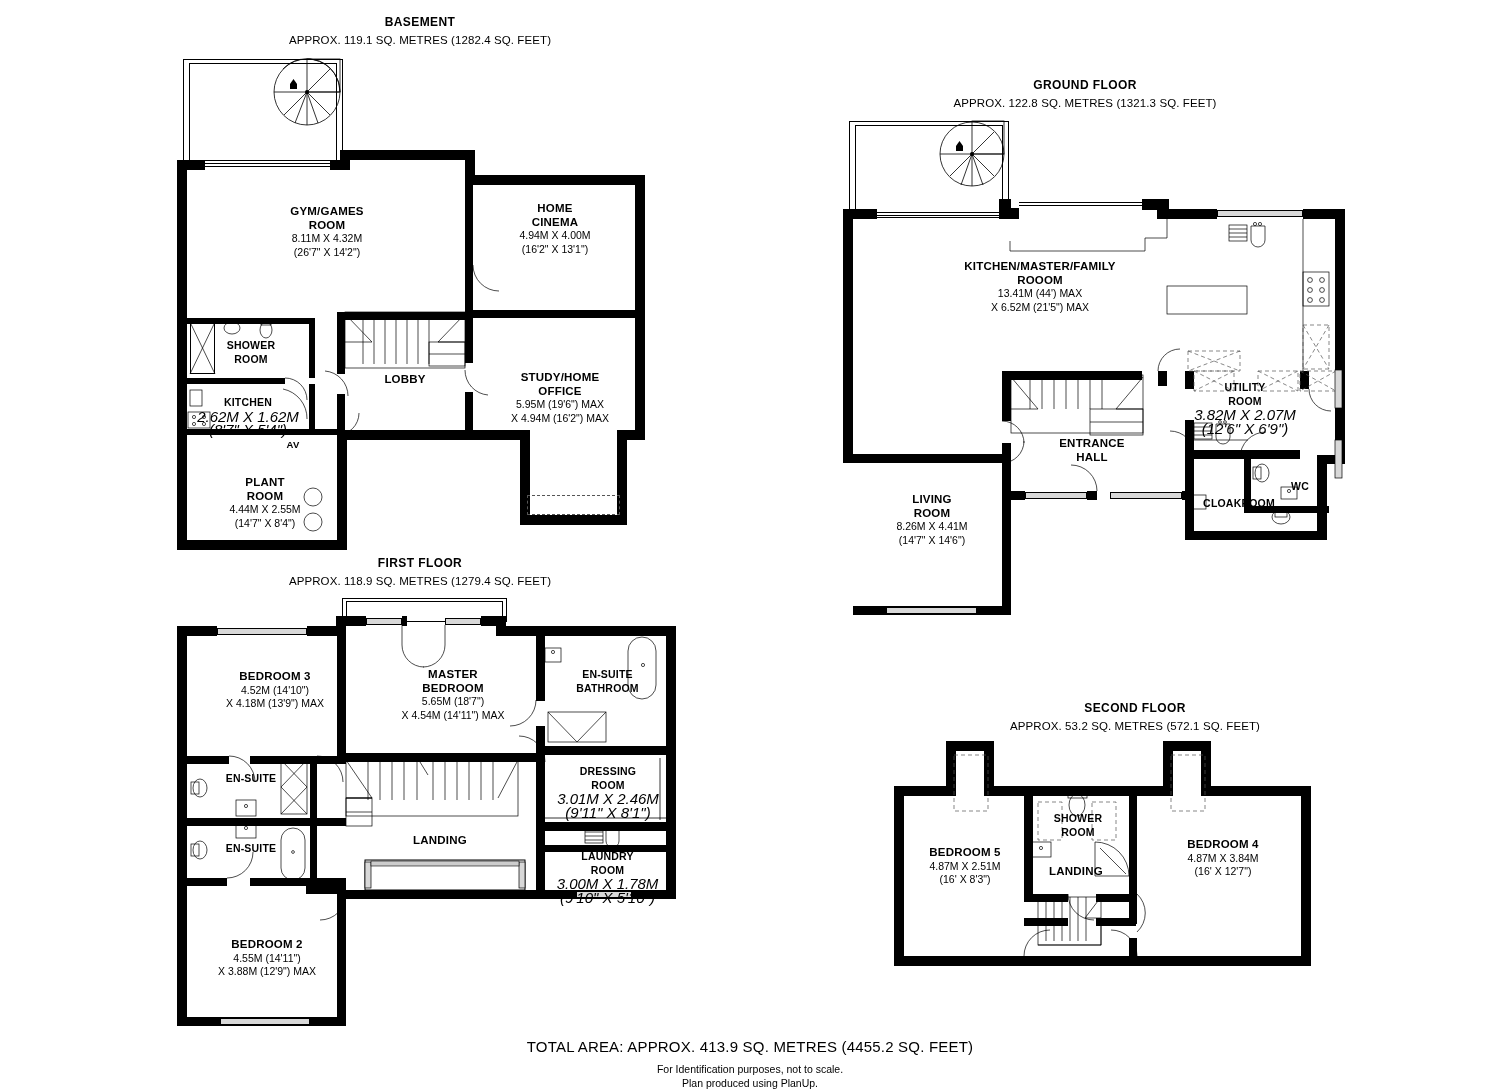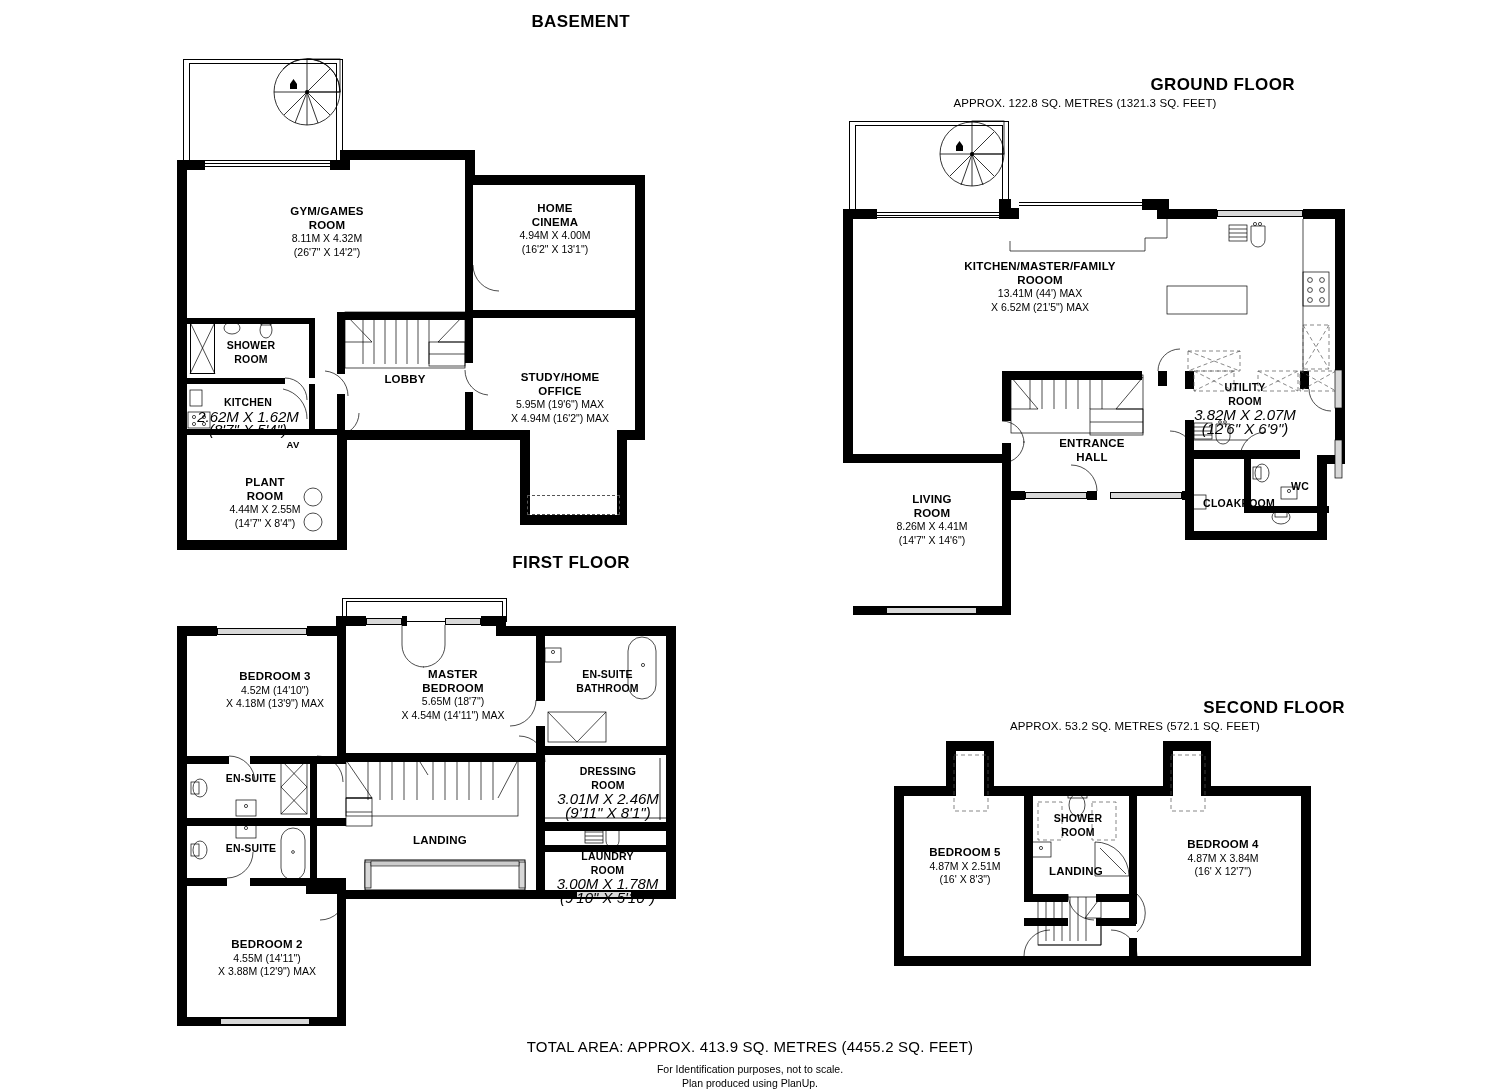--- a/index.html
+++ b/index.html
@@ -10,21 +10,21 @@
     position:relative;
     overflow:hidden;
   }
   .stage{position:absolute;left:0;top:0;width:1500px;height:1090px;}
 
   
   .floor-title{
     position:absolute;text-align:center;font-weight:bold;
     letter-spacing:.4px;white-space:nowrap;
   }
-  .floor-title .ft-name{font-size:17px;display:block;line-height:20px;text-align:right;}
+  .floor-title .ft-name{font-size:12px;display:block;line-height:20px;}
   .floor-title .ft-area{font-size:11.5px;font-weight:normal;display:block;line-height:16px;letter-spacing:.1px;}
 
   
   .room{
     position:absolute;text-align:center;white-space:nowrap;
     line-height:13.5px;
   }
   .room .rname{font-size:11.5px;font-weight:bold;display:block;letter-spacing:.2px;}
   .room .rdim{font-size:10.5px;font-weight:normal;display:block;letter-spacing:0px;}
   .room.sm .rname{font-size:10.5px;}
@@ -49,20 +49,21 @@
     font-size:10.5px;line-height:14px;
   }
 </style>
 </head>
 <body>
 
 <div class="stage">
 
   <div class="floor-title" style="left:210px;top:12px;width:420px;">
     <span class="ft-name">BASEMENT</span>
+    <span class="ft-area">APPROX. 119.1 SQ. METRES (1282.4 SQ. FEET)</span>
   </div>
 
   <div class="box" style="left:183px;top:59px;width:160px;height:102px;"></div>
   <div class="box" style="left:189px;top:63px;width:148px;height:98px;border-width:1px;"></div>
 
   <svg width="1500" height="1090" style="pointer-events:none;">
     <g fill="none" stroke="#000" stroke-width="0.8">
       <circle cx="307" cy="92" r="33"></circle>
       <line x1="307" y1="92" x2="340" y2="92"></line>
       <line x1="307" y1="92" x2="274" y2="92"></line>
@@ -365,20 +366,21 @@
   </div>
   <div class="room sm" style="left:1277px;top:480px;width:46px;">
     <span class="rname">WC</span>
   </div>
   <div class="room sm" style="left:1185px;top:497px;width:108px;">
     <span class="rname">CLOAKROOM</span>
   </div>
 
   <div class="floor-title" style="left:210px;top:553px;width:420px;">
     <span class="ft-name">FIRST FLOOR</span>
+    <span class="ft-area">APPROX. 118.9 SQ. METRES (1279.4 SQ. FEET)</span>
   </div>
 
   <div class="box" style="left:342px;top:598px;width:165px;height:24px;"></div>
   <div class="box" style="left:346px;top:601px;width:157px;height:21px;"></div>
 
   <div class="w" style="left:177px;top:626px;width:10px;height:400px;"></div>
   <div class="w" style="left:177px;top:626px;width:40px;height:10px;"></div>
   <div class="win" style="left:217px;top:628px;width:90px;height:7px;"></div>
   <div class="w" style="left:307px;top:626px;width:35px;height:10px;"></div>
   <div class="w" style="left:336px;top:616px;width:10px;height:20px;"></div>

